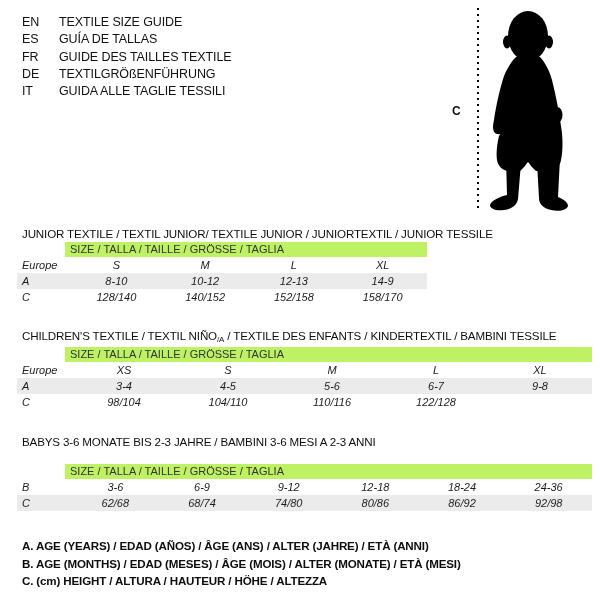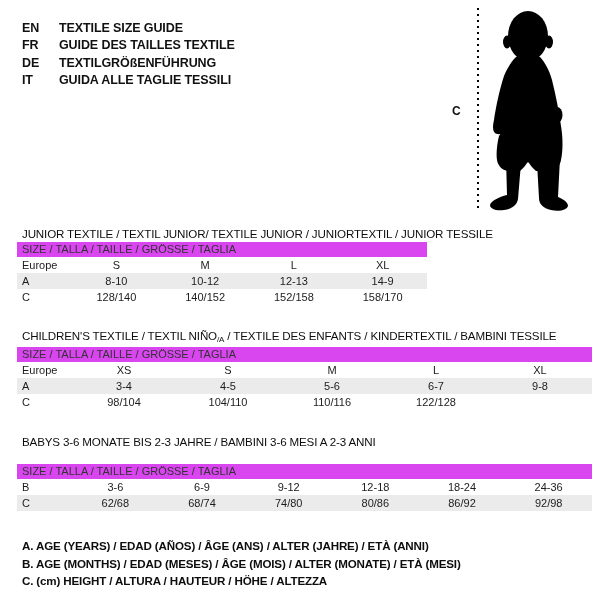--- a/index.html
+++ b/index.html
@@ -7,21 +7,21 @@
     width: 600px; height: 600px;
     background: #ffffff;
     font-family: "Liberation Sans", sans-serif;
     color: #111;
     position: relative;
     overflow: hidden;
   }
   .abs { position: absolute; }
 
   
-  .lang-block { left: 22px; top: 20px; font-weight: 700; font-size: 12.5px; letter-spacing: -0.1px; }
+  .lang-block { left: 22px; top: 14px; font-weight: 400; font-size: 12.5px; letter-spacing: -0.1px; }
   .lang-row { height: 17.3px; line-height: 17.3px; white-space: nowrap; }
   .lang-code { display: inline-block; width: 37px; }
 
   
   .dotted-line {
     left: 477px; top: 8px; width: 2px; height: 200px;
     background: repeating-linear-gradient(to bottom, #000 0 2.5px, transparent 2.5px 6px);
   }
   .figure-label { left: 452px; top: 104px; font-weight: 700; font-size: 12px; }
   .baby-svg { left: 480px; top: 8px; }
@@ -35,44 +35,48 @@
   .title-1 { left: 22px; top: 217px; }
   .title-2 { left: 22px; top: 319px; }
   .title-3 { left: 22px; top: 424px; line-height: 16.5px; }
 
   
   .tbl { font-size: 11px; color: #1c1c1c; }
   .tbl-1 { left: 17px; top: 242px; width: 410px; }
   .tbl-2 { left: 17px; top: 347px; width: 575px; }
   .tbl-3 { left: 17px; top: 464px; width: 575px; }
   .thead {
-    background: #d946ef; color: #333;
+    background: #bef264; color: #333;
     height: 15px; line-height: 15px;
     padding-left: 5px; font-size: 11px;
     white-space: nowrap;
+    margin-left: 48px;
   }
   .trow {
     display: grid;
     grid-template-columns: 55px repeat(var(--cols, 4), 1fr);
-    height: 16px; line-height: 16px;
+    height: 16px; line-height: 16px; font-style: italic;
   }
   .trow.alt { background: #ebebeb; }
   .trow .lbl { text-align: left; padding-left: 5px; }
   .trow .cell { text-align: center; }
 
   
   .footnotes { left: 22px; top: 537px; font-weight: 700; font-size: 11.6px; letter-spacing: -0.15px; }
   .footnote { height: 17.5px; line-height: 17.5px; white-space: nowrap; color: #0d0d0d; }
 </style>
 </head>
 <body>
 
 <div class="abs lang-block">
   <div class="lang-row">
     <span class="lang-code">EN</span><span>TEXTILE SIZE GUIDE</span>
+  </div>
+  <div class="lang-row">
+    <span class="lang-code">ES</span><span>GUÍA DE TALLAS</span>
   </div>
   <div class="lang-row">
     <span class="lang-code">FR</span><span>GUIDE DES TAILLES TEXTILE</span>
   </div>
   <div class="lang-row">
     <span class="lang-code">DE</span><span>TEXTILGRÖßENFÜHRUNG</span>
   </div>
   <div class="lang-row">
     <span class="lang-code">IT</span><span>GUIDA ALLE TAGLIE TESSILI</span>
   </div>

